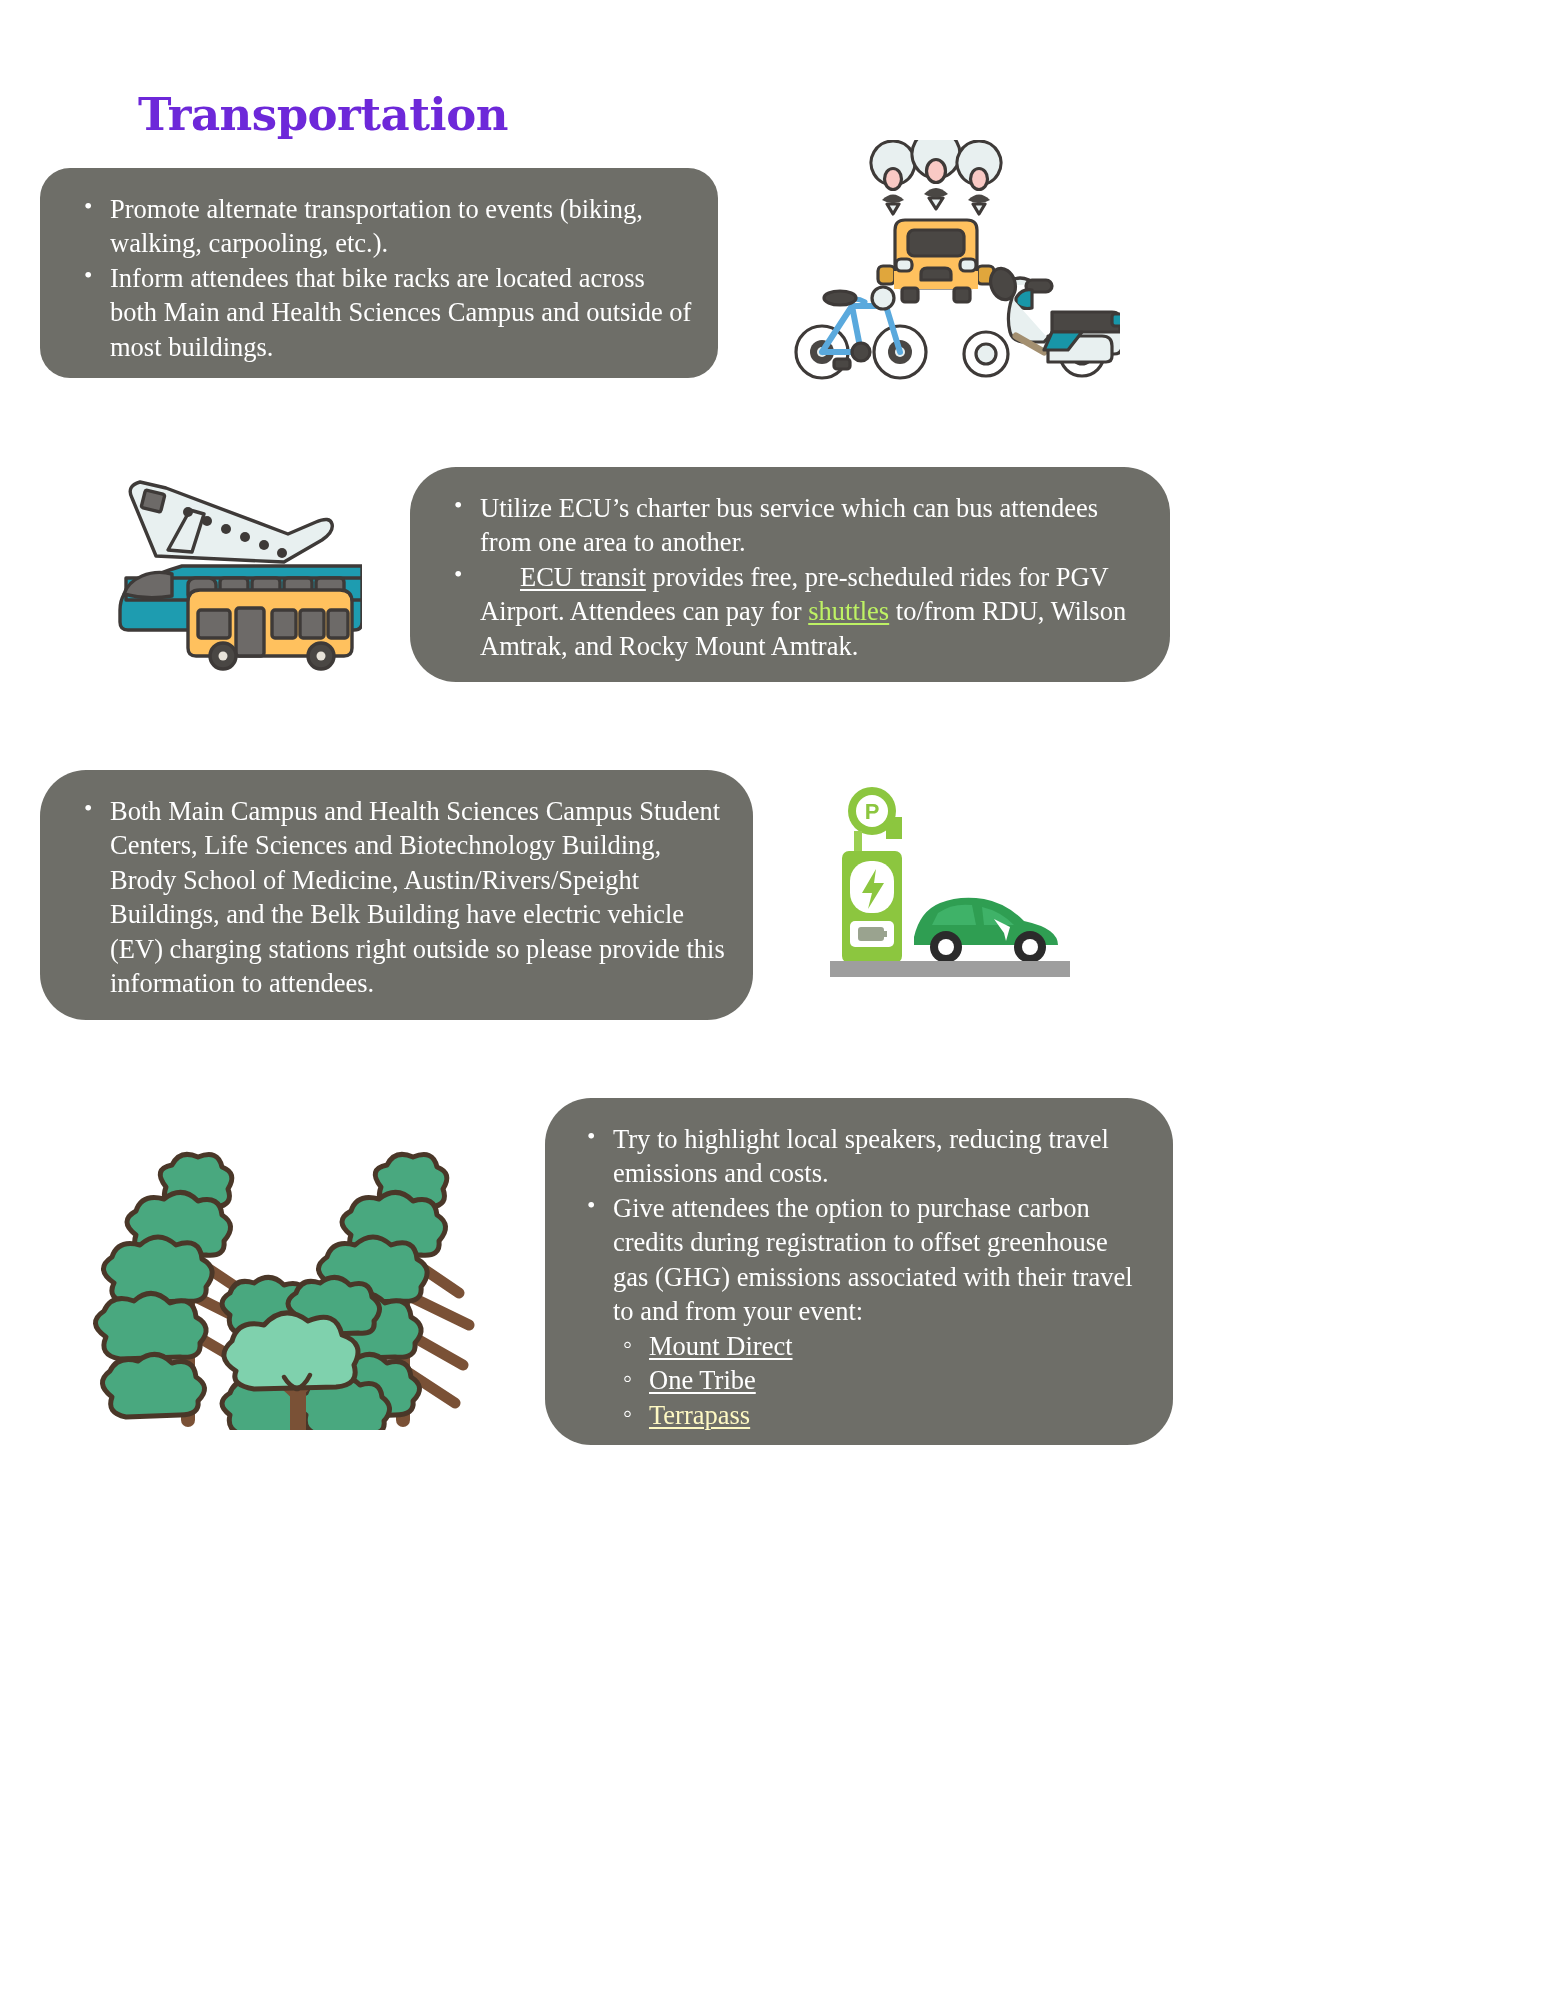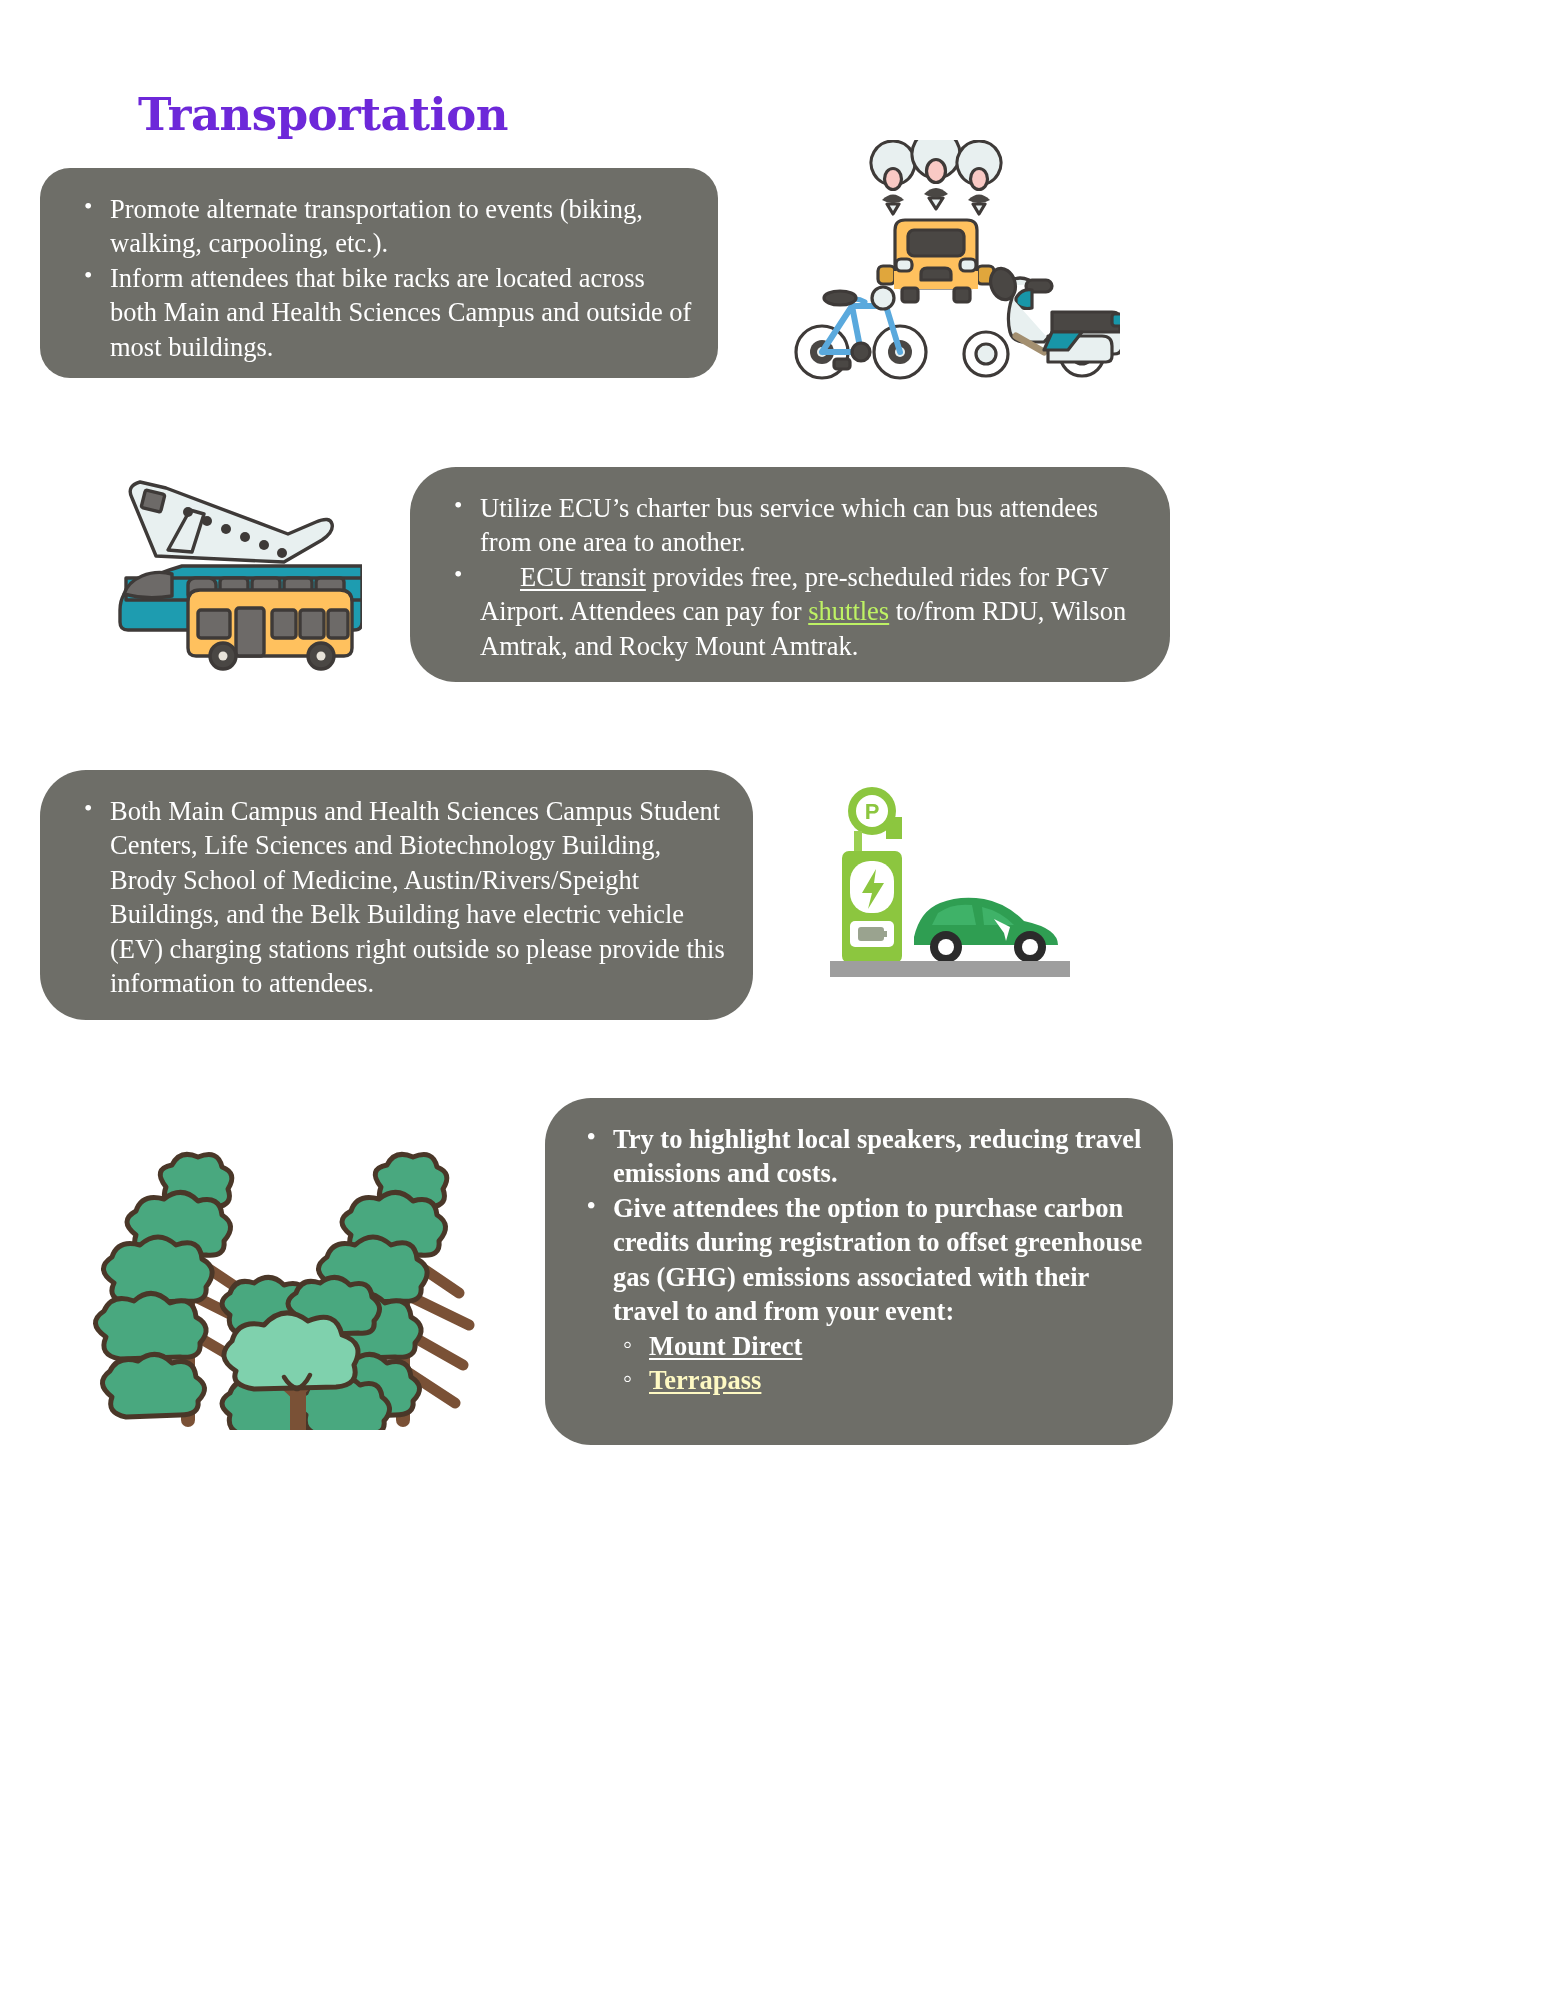--- a/index.html
+++ b/index.html
@@ -95,21 +95,20 @@
     left: 410px; top: 467px;  width: 760px;  height: 215px;
     padding: 24px 26px 24px 36px;
   }
   #box-ev-charging {
     left: 40px;  top: 770px;  width: 713px;  height: 250px;
     padding: 24px 26px 22px 36px;
   }
   #box-carbon-credits {
     left: 545px; top: 1098px; width: 628px;  height: 347px;
     padding: 24px 24px 24px 34px;
-    font-weight: bold;
   }
 
   
   .illus { position: absolute; }
   #illus-carpool       { left: 790px; top: 140px;  width: 330px; height: 240px; }
   #illus-train-bus     { left: 112px; top: 470px;  width: 250px; height: 205px; }
   #illus-ev-station    { left: 830px; top: 785px;  width: 240px; height: 205px; }
   #illus-forest        { left: 70px;  top: 1125px; width: 415px; height: 305px; }
 </style>
 </head>
@@ -354,20 +353,23 @@
       <li>
         <span>Try to highlight local speakers, reducing travel emissions and costs.</span>
       </li>
       <li>
         <span>Give attendees the option to purchase carbon credits during registration to offset greenhouse gas (GHG) emissions associated with their travel to and from your event:</span>
         <ul class="sub">
           <li>
             <a class="u" style="color:#fff;text-decoration:underline;">Mount Direct</a>
           </li>
           <li>
+            <a class="u" style="color:#fff;text-decoration:underline;">One Tribe</a>
+          </li>
+          <li>
             <a class="u" style="color:#fef9c3;text-decoration:underline;">Terrapass</a>
           </li>
         </ul>
       </li>
     </ul>
   </div>
 
 </div>
 
 </body></html>

